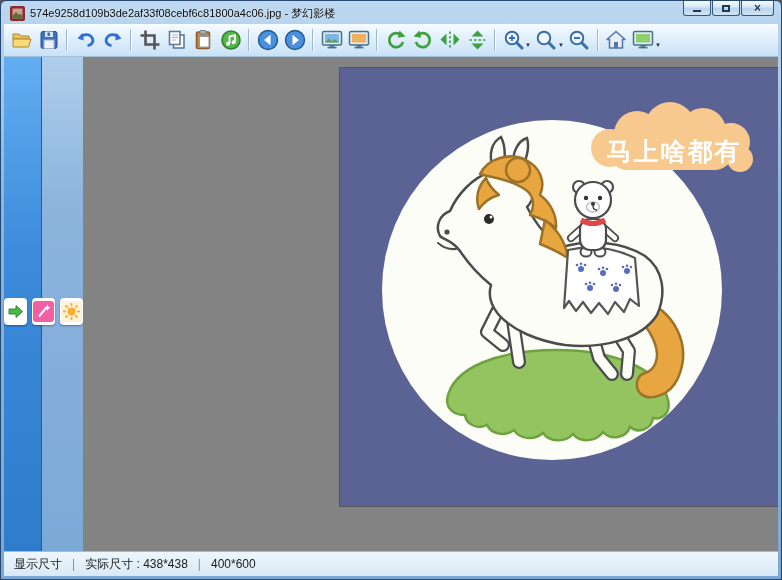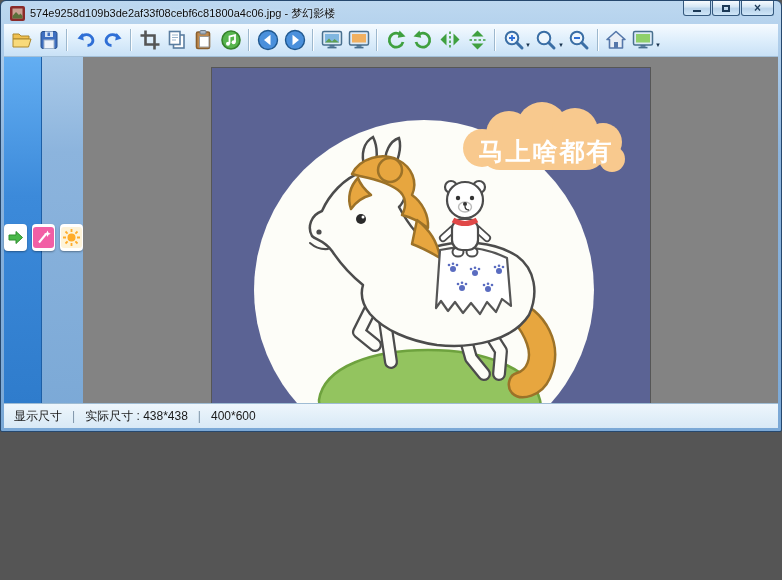--- a/index.html
+++ b/index.html
@@ -1,18 +1,18 @@
 <!DOCTYPE html>
 <html><head>
 <meta charset="utf-8">
 <style>
   * { margin:0; padding:0; box-sizing:border-box; }
   html,body { width:782px; height:580px; font-family:"Liberation Sans", sans-serif; background:#555; }
 
-  .window { width:782px; height:432px; display:flex; flex-direction:column;
+  .window { width:782px; height:580px; display:flex; flex-direction:column;
     background:linear-gradient(#bdd8f0,#8cb4dd 35%,#7aa8d6);
     border:1px solid #26486e; border-radius:6px 6px 2px 2px;
     padding:0 3px 3px 3px; overflow:hidden; }
 
   
   .titlebar { height:23px; position:relative; display:flex; align-items:center; padding:2px 4px 0 6px; flex:0 0 auto; }
   .app-icon { width:15px; height:15px; margin-right:5px; flex:0 0 auto; }
   .title-text { font-size:11px; color:#0c0c0c; text-shadow:0 0 3px #eaf4fd; white-space:nowrap; overflow:hidden; }
   .win-controls { position:absolute; top:0; right:4px; display:flex; }
   .win-btn { width:28px; height:15px; border:1px solid #35597e; border-top:none; border-radius:0 0 3px 3px;
@@ -34,21 +34,21 @@
     display:flex; align-items:center; justify-content:center; padding:0; }
   .tsep { width:0; height:22px; border-left:1px solid #9db8ce; border-right:1px solid #fbfdff; margin:0 4px; }
   .caret { font-size:6px; color:#17324e; margin:10px 2px 0 -2px; }
 
   
   .main { flex:1 1 auto; display:flex; min-height:0; }
   .sidebar { width:38px; flex:0 0 auto; background:linear-gradient(180deg,#63aef2,#3c8ada 40%,#2f7ccc);
     border-right:1px solid #1d5fa6; display:flex; align-items:center; padding-top:15px; gap:5px; }
   .sbtn { width:27px; height:27px; border:1px solid rgba(255,255,255,.8); border-radius:4px; background:#fff;
     box-shadow:0 1px 2px rgba(0,0,0,.35); display:flex; align-items:center; justify-content:center; padding:0; }
-  .canvas-area { flex:1 1 auto; background:#838383; display:flex; justify-content:center; overflow:hidden;margin-left:41px; }
+  .canvas-area { flex:1 1 auto; background:#838383; display:flex; justify-content:flex-end; overflow:hidden;margin-left:41px; }
   .image-doc { width:438px; height:438px; margin-top:11px; flex:0 0 auto; box-shadow:0 0 0 1px rgba(30,30,30,.45); }
 
   
   .statusbar { height:23px; flex:0 0 auto; background:linear-gradient(#eef6fc,#d8e9f6); border-top:1px solid #9fbcd4;
     display:flex; align-items:center; font-size:12px; color:#1a1a1a; padding:12px 10px; gap:10px; }
   .status-sep { color:#7d94a8; }
 </style>
 </head>
 <body>
 

